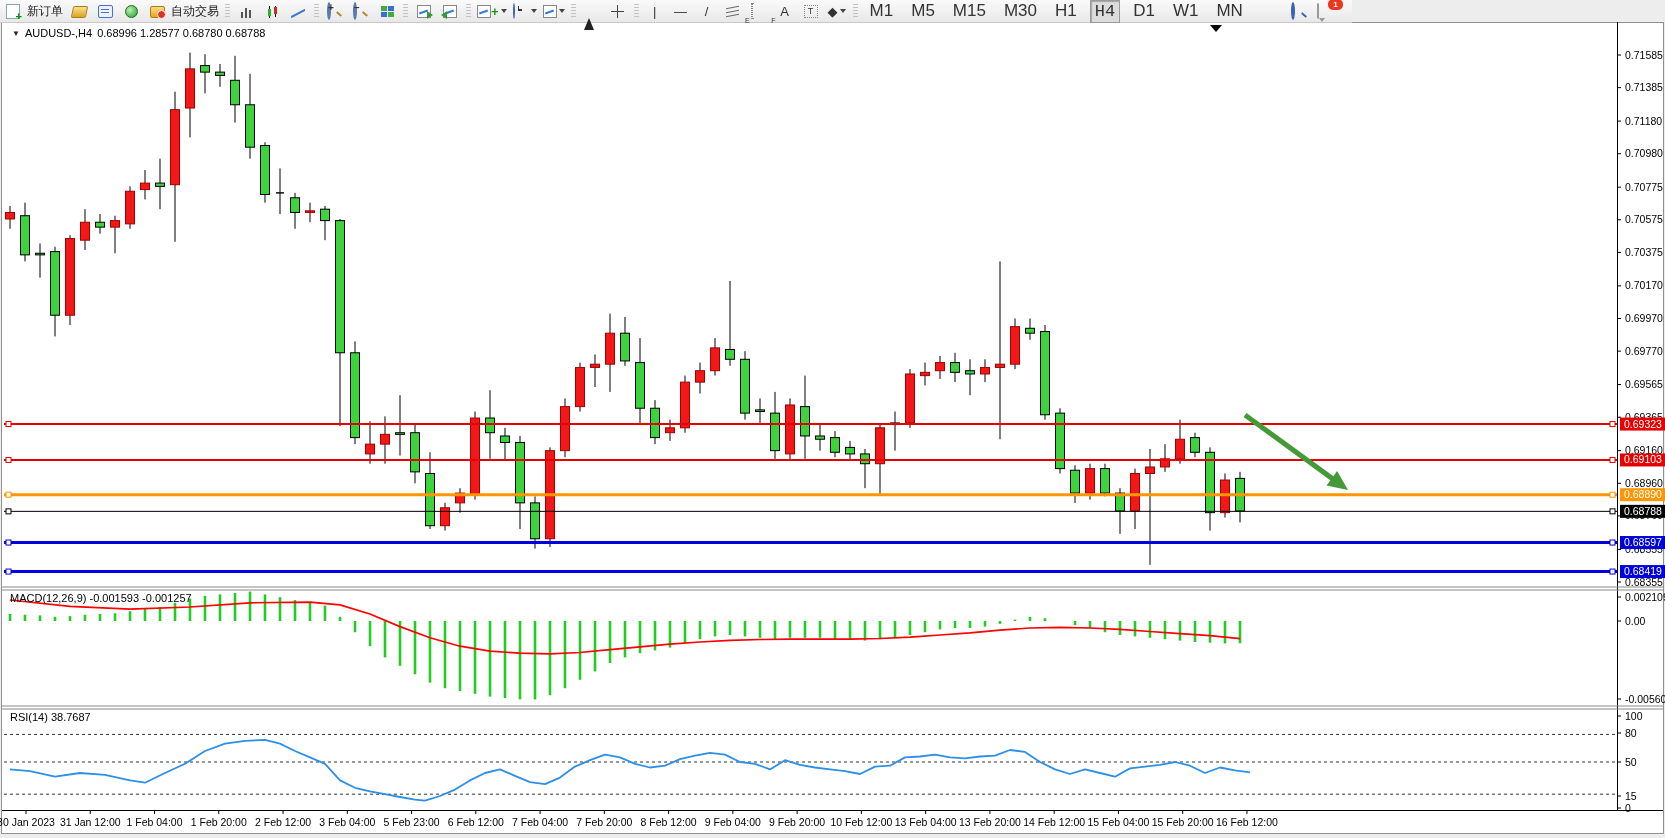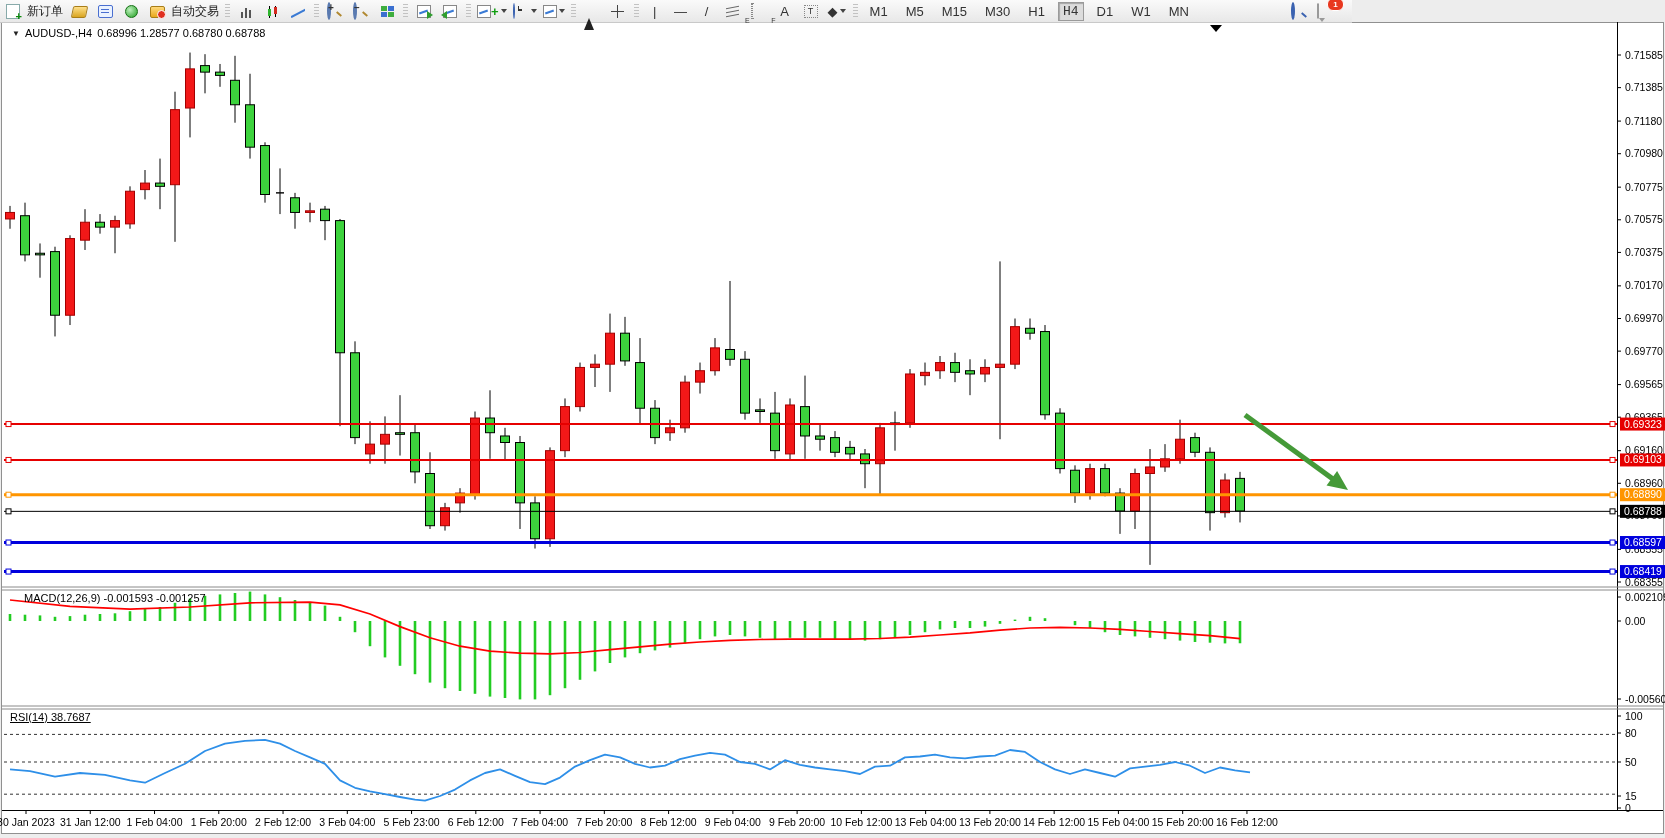--- a/index.html
+++ b/index.html
@@ -6,21 +6,21 @@
     font-family:"Liberation Sans","DejaVu Sans",sans-serif;}
   
   #toolbar{position:absolute;top:0;left:0;width:1352px;height:22px;z-index:5;
     background:linear-gradient(#fafafa,#e8e8e8);border-bottom:1px solid #c9c9c9;
     display:flex;align-items:center;font-size:12px;color:#222;}
   .tbtn{height:18px;min-width:20px;display:inline-flex;align-items:center;justify-content:center;
     padding:0 2px;border:1px solid transparent;border-radius:2px;position:relative;}
   .tlabel{padding:0 3px 0 1px;white-space:nowrap;}
   .grip{width:5px;height:14px;margin:0 3px;background:repeating-linear-gradient(180deg,#c2c2c2 0 1px,transparent 1px 3px);}
   .dd{width:0;height:0;border-left:3px solid transparent;border-right:3px solid transparent;border-top:4px solid #444;margin-left:2px;}
-  .tf{font-size:13px;color:#333;padding:1px 4px;margin:0 4px;border:1px solid transparent;}
+  .tf{font-size:17px;color:#333;padding:1px 4px;margin:0 4px;border:1px solid transparent;}
   .tf.active{background:#dcdcdc;border:1px solid #9a9a9a;box-shadow:inset 1px 1px 1px rgba(0,0,0,.25);font-family:Liberation Mono, monospace;}
   
   .ic{position:relative;display:inline-block;width:16px;height:14px;}
   .i-doc{width:12px;height:13px;background:#fff;border:1px solid #8aa;margin:0 1px;}
   .i-doc::after{content:"+";position:absolute;right:-3px;bottom:-4px;color:#0a8a0a;font-weight:bold;font-size:11px;}
   .i-gold{width:13px;height:10px;margin-top:2px;background:linear-gradient(#ffe08a,#d9a520);border:1px solid #a87d18;border-radius:2px;transform:skewX(-12deg);}
   .i-mon{width:13px;height:11px;margin-top:1px;background:#eaf2ff;border:1px solid #4a6fd0;border-radius:2px;}
   .i-mon::after{content:"";position:absolute;left:2px;top:3px;width:8px;height:1px;background:#4a6fd0;box-shadow:0 3px 0 #4a6fd0;}
   .i-sig{width:11px;height:11px;margin-top:1px;border-radius:50%;background:radial-gradient(circle at 35% 35%,#bdf0bd,#1f9e1f);border:1px solid #157015;}
   .i-auto{width:13px;height:10px;margin-top:2px;background:linear-gradient(#ffd97a,#e8a91d);border:1px solid #a87d18;border-radius:2px;}
@@ -71,22 +71,22 @@
   .i-chat{width:13px;height:10px;margin-top:2px;border:1.5px solid #999;border-radius:3px;background:#fdfdfd;}
   .i-chat::before{content:"";position:absolute;left:2px;bottom:-4px;width:0;height:0;border-left:3px solid transparent;border-right:3px solid transparent;border-top:4px solid #999;}
   .badge{position:absolute;top:-4px;right:-7px;min-width:11px;height:11px;border-radius:6px;background:#e8381f;color:#fff;
     font-size:8px;font-weight:bold;display:flex;align-items:center;justify-content:center;padding:0 2px;border:1px solid #fff;}
   .sp{flex:1;}
   
   #chart-svg{position:absolute;top:0;left:0;z-index:1;}
   .ovl{position:absolute;z-index:2;font-size:11px;color:#000;white-space:nowrap;}
   #chart-title{top:27px;left:12px;display:flex;align-items:center;gap:5px;}
   #chart-title .tri{font-size:8px;color:#222;}
-  #macd-label{top:592px;left:24px;}
-  #rsi-label{top:711px;left:10px;text-decoration:underline;}
+  #macd-label{top:592px;left:10px;}
+  #rsi-label{top:711px;left:10px;}
 </style>
 </head>
 <body>
 
 <svg id="chart-svg" width="1665" height="838">
     <rect x="1.5" y="22.5" width="1662" height="811" fill="#ffffff" stroke="#909090"></rect>
     <line x1="1617.5" y1="22" x2="1617.5" y2="810" stroke="#000"></line>
     <line x1="2" y1="587" x2="1663" y2="587" stroke="#8a8a8a"></line>
     <line x1="2" y1="590" x2="1663" y2="590" stroke="#8a8a8a"></line>
     <line x1="2" y1="706" x2="1663" y2="706" stroke="#8a8a8a"></line>

